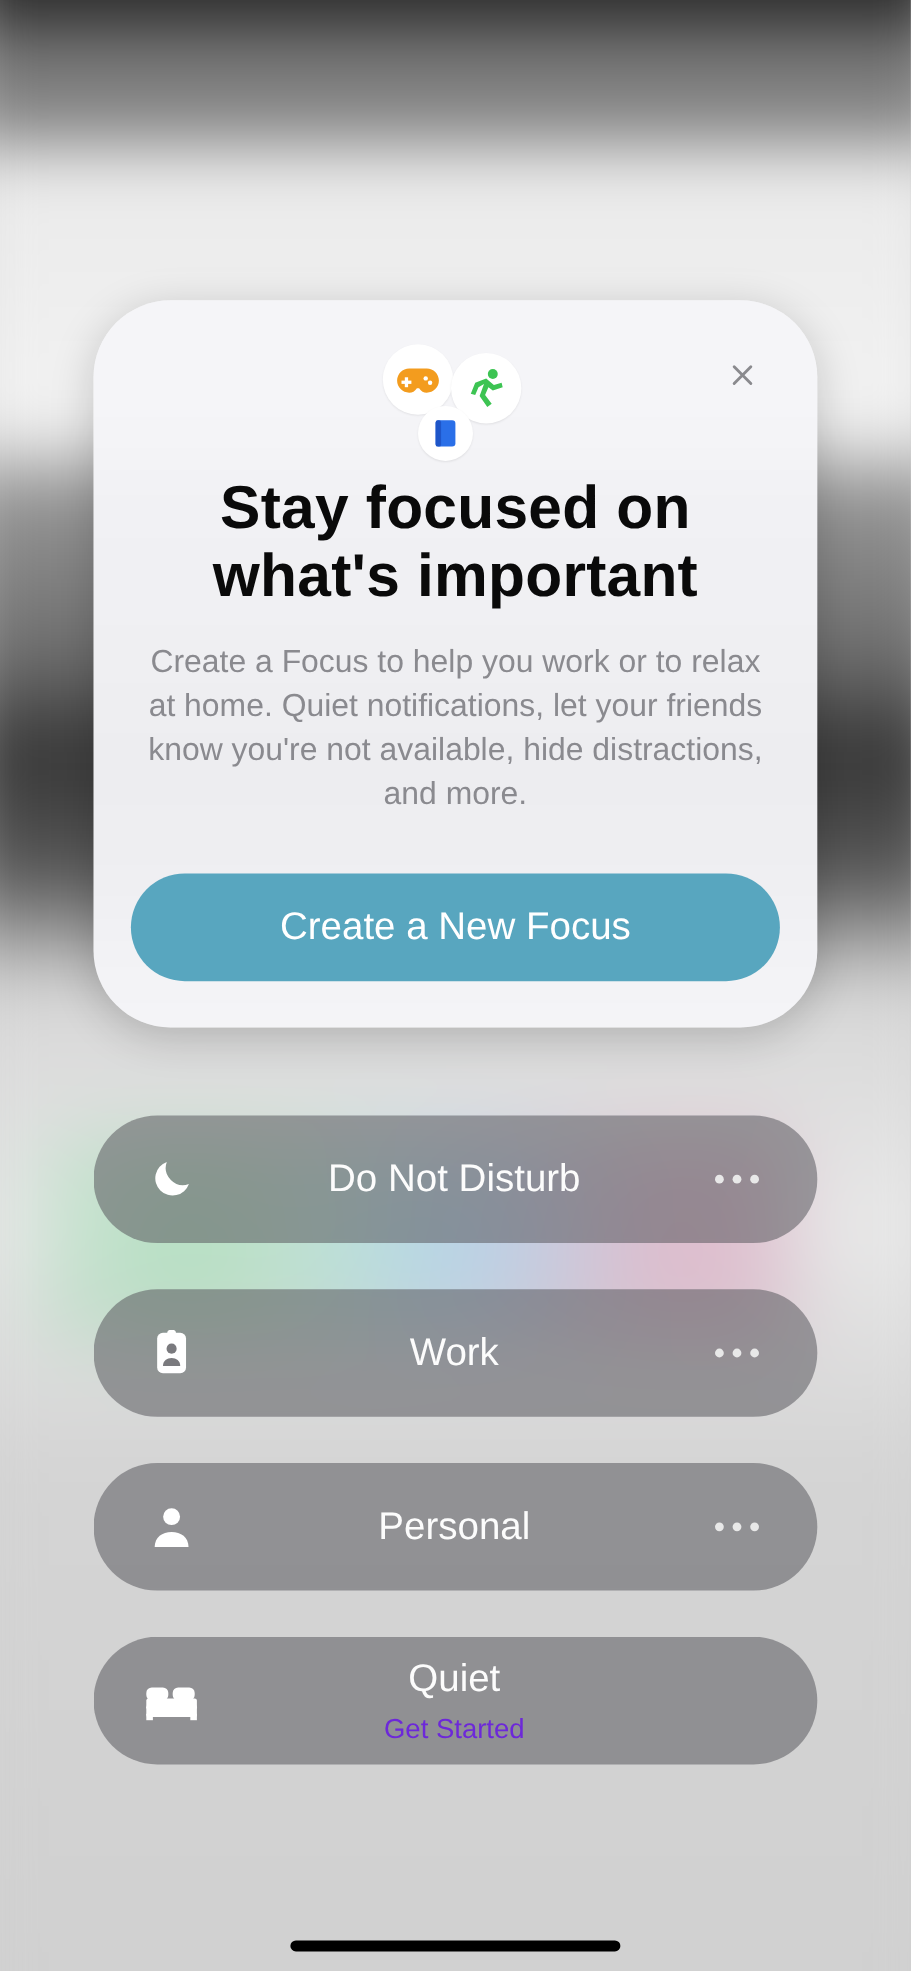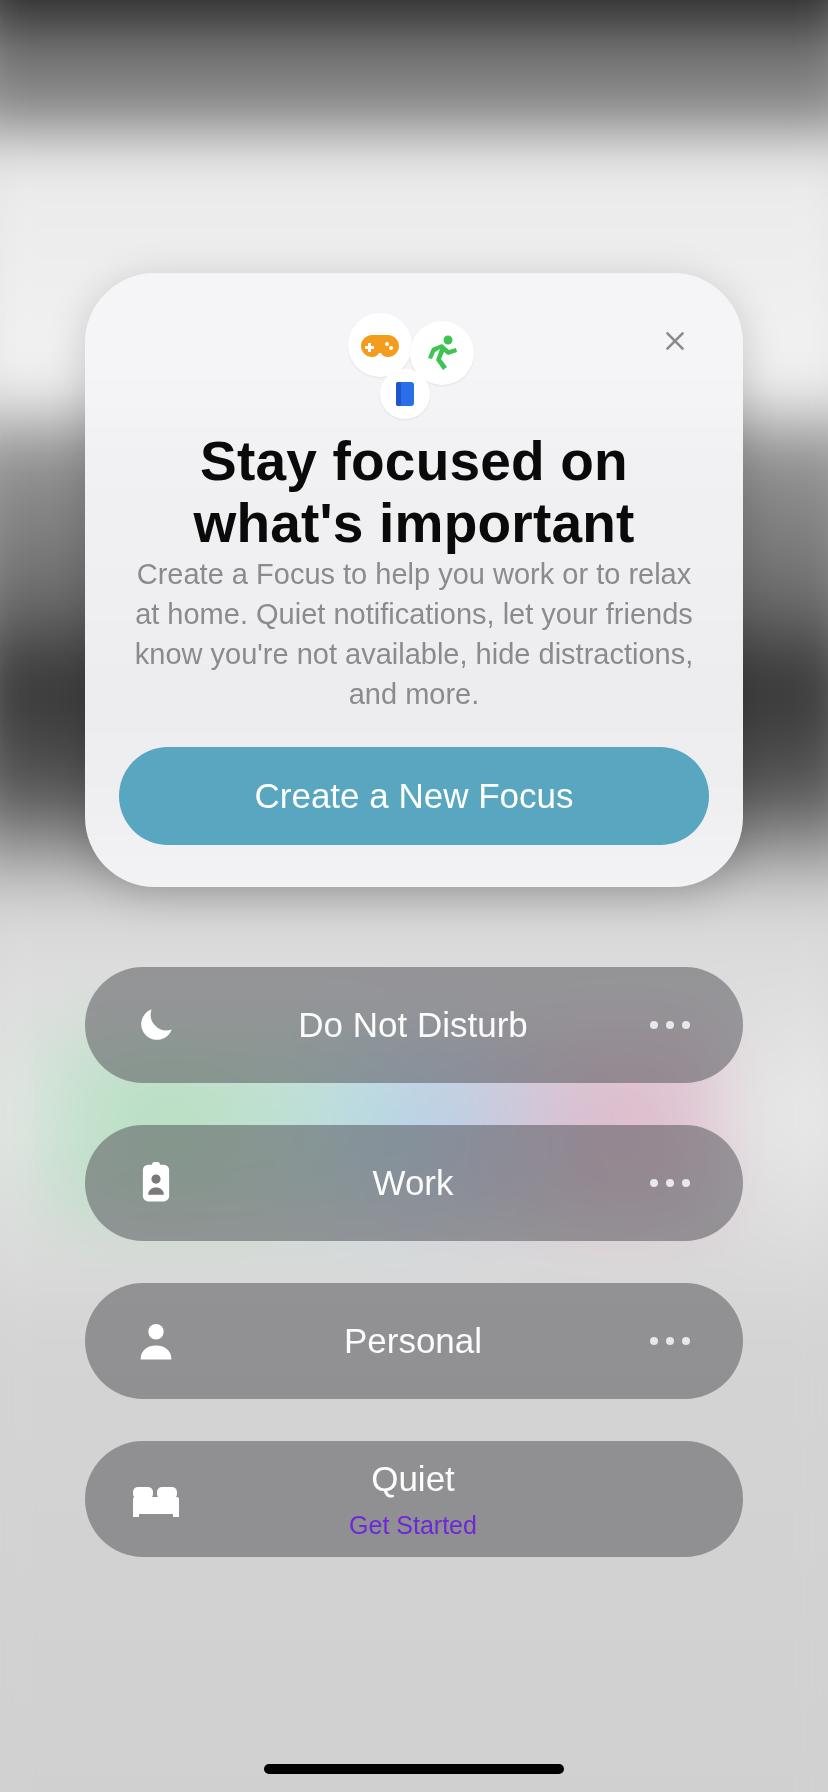--- a/index.html
+++ b/index.html
@@ -78,30 +78,31 @@
   .title {
     text-align: center;
     font-size: 55px;
     font-weight: 700;
     letter-spacing: .2px;
     color: #0a0a0a;
     line-height: 1.12;
     margin-top: 18px;
   }
   .desc {
+    margin-top: 28px;
     text-align: center;
     font-size: 29px;
     line-height: 1.38;
     color: #8a8a8f;
     padding: 0 4px;
   }
   .cta {
     display:block;
     width: 100%;
-    margin-top: 33px;
+    margin-top: 52px;
     height: 98px;
     border: none;
     border-radius: 49px;
     background: #58a6bf;
     color: #fff;
     font-size: 35px;
     font-weight: 400;
     cursor: pointer;
   }
 

